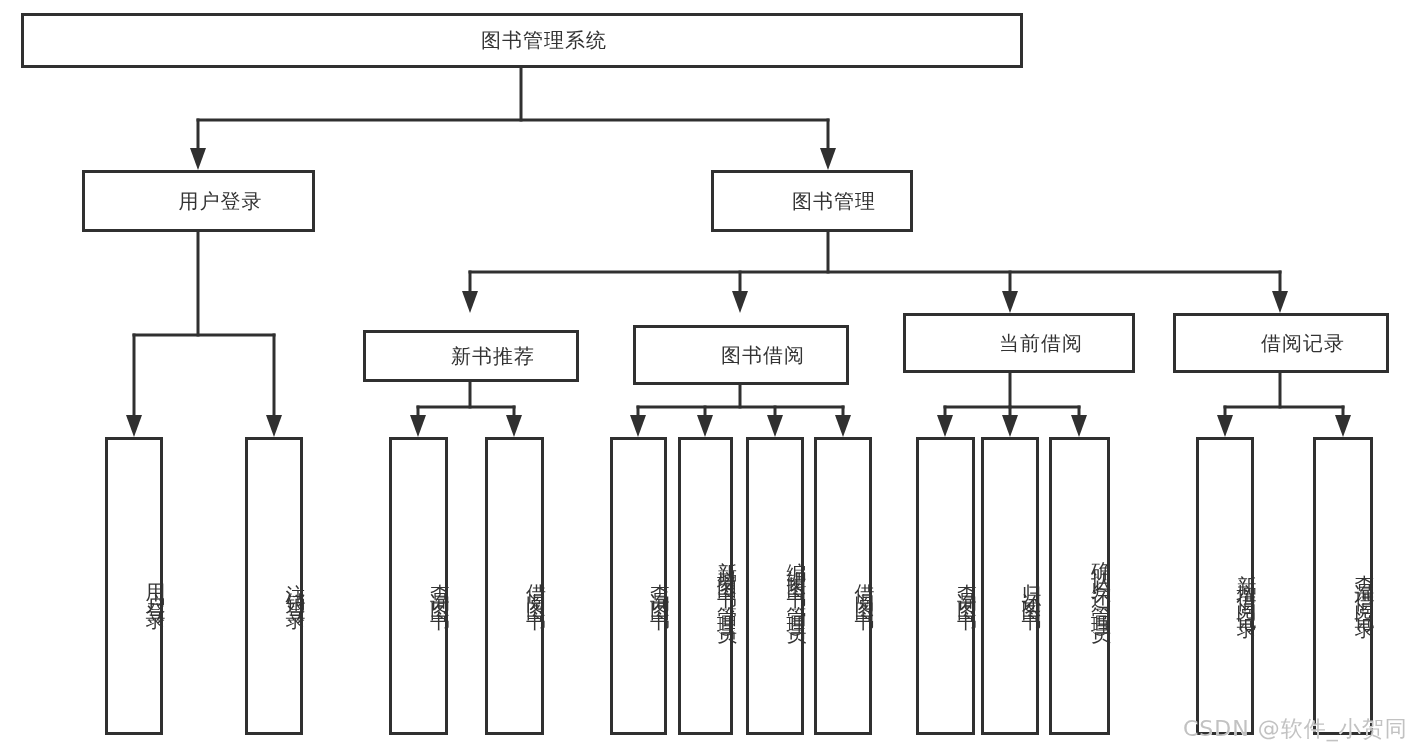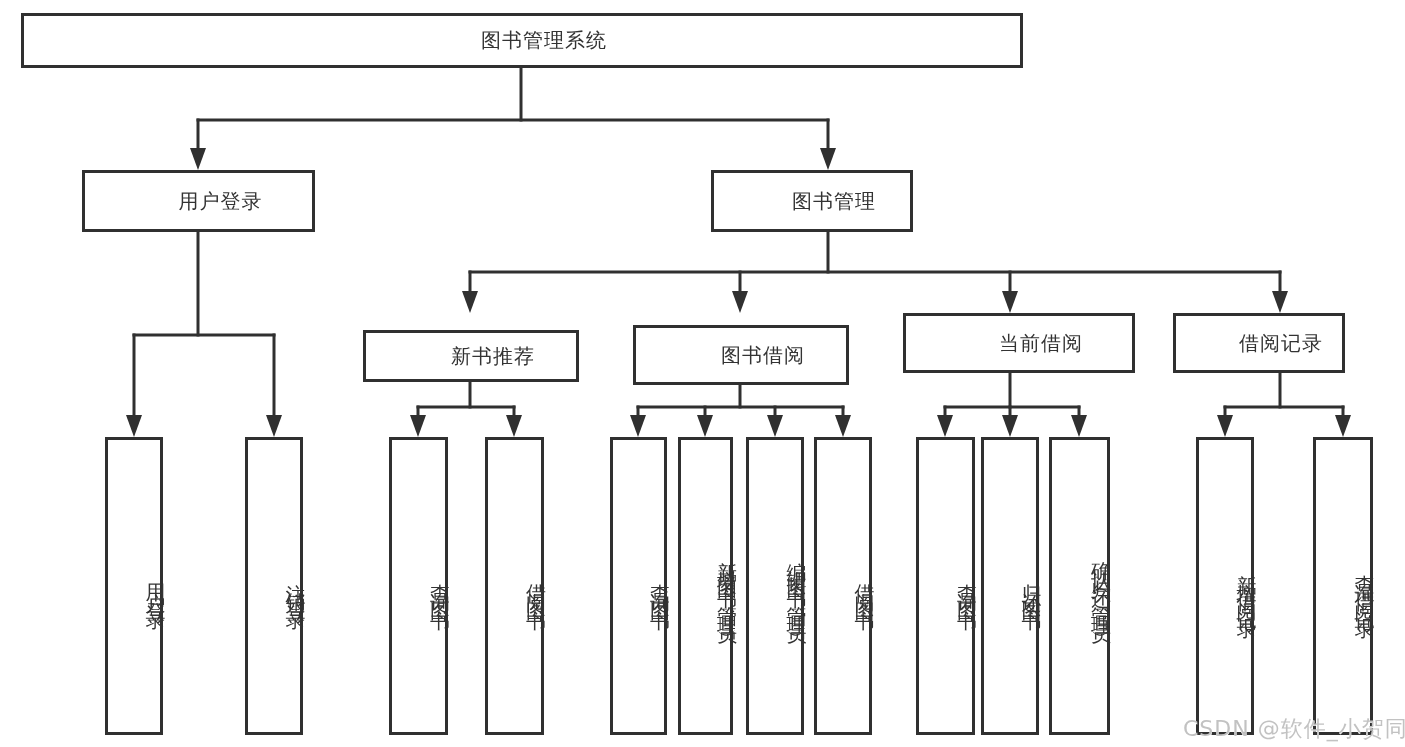--- a/index.html
+++ b/index.html
@@ -142,21 +142,21 @@
     </div>
     <div class="node h" style="left: 363px; top: 330px; width: 216px; height: 52px;">
       <span class="lbl">新书推荐</span>
     </div>
     <div class="node h" style="left: 633px; top: 325px; width: 216px; height: 60px;">
       <span class="lbl">图书借阅</span>
     </div>
     <div class="node h" style="left: 903px; top: 313px; width: 232px; height: 60px;">
       <span class="lbl">当前借阅</span>
     </div>
-    <div class="node h" style="left: 1173px; top: 313px; width: 172px; height: 60px;">
+    <div class="node h" style="left: 1173px; top: 313px; width: 216px; height: 60px;">
       <span class="lbl">借阅记录</span>
     </div>
     <div class="node v" style="left: 105px; top: 437px; width: 58px; height: 298px;">
       <span class="lbl">用户登录</span>
     </div>
     <div class="node v" style="left: 245px; top: 437px; width: 58px; height: 298px;">
       <span class="lbl">注销登录</span>
     </div>
     <div class="node v" style="left: 389px; top: 437px; width: 59px; height: 298px;">
       <span class="lbl">查询图书</span>

